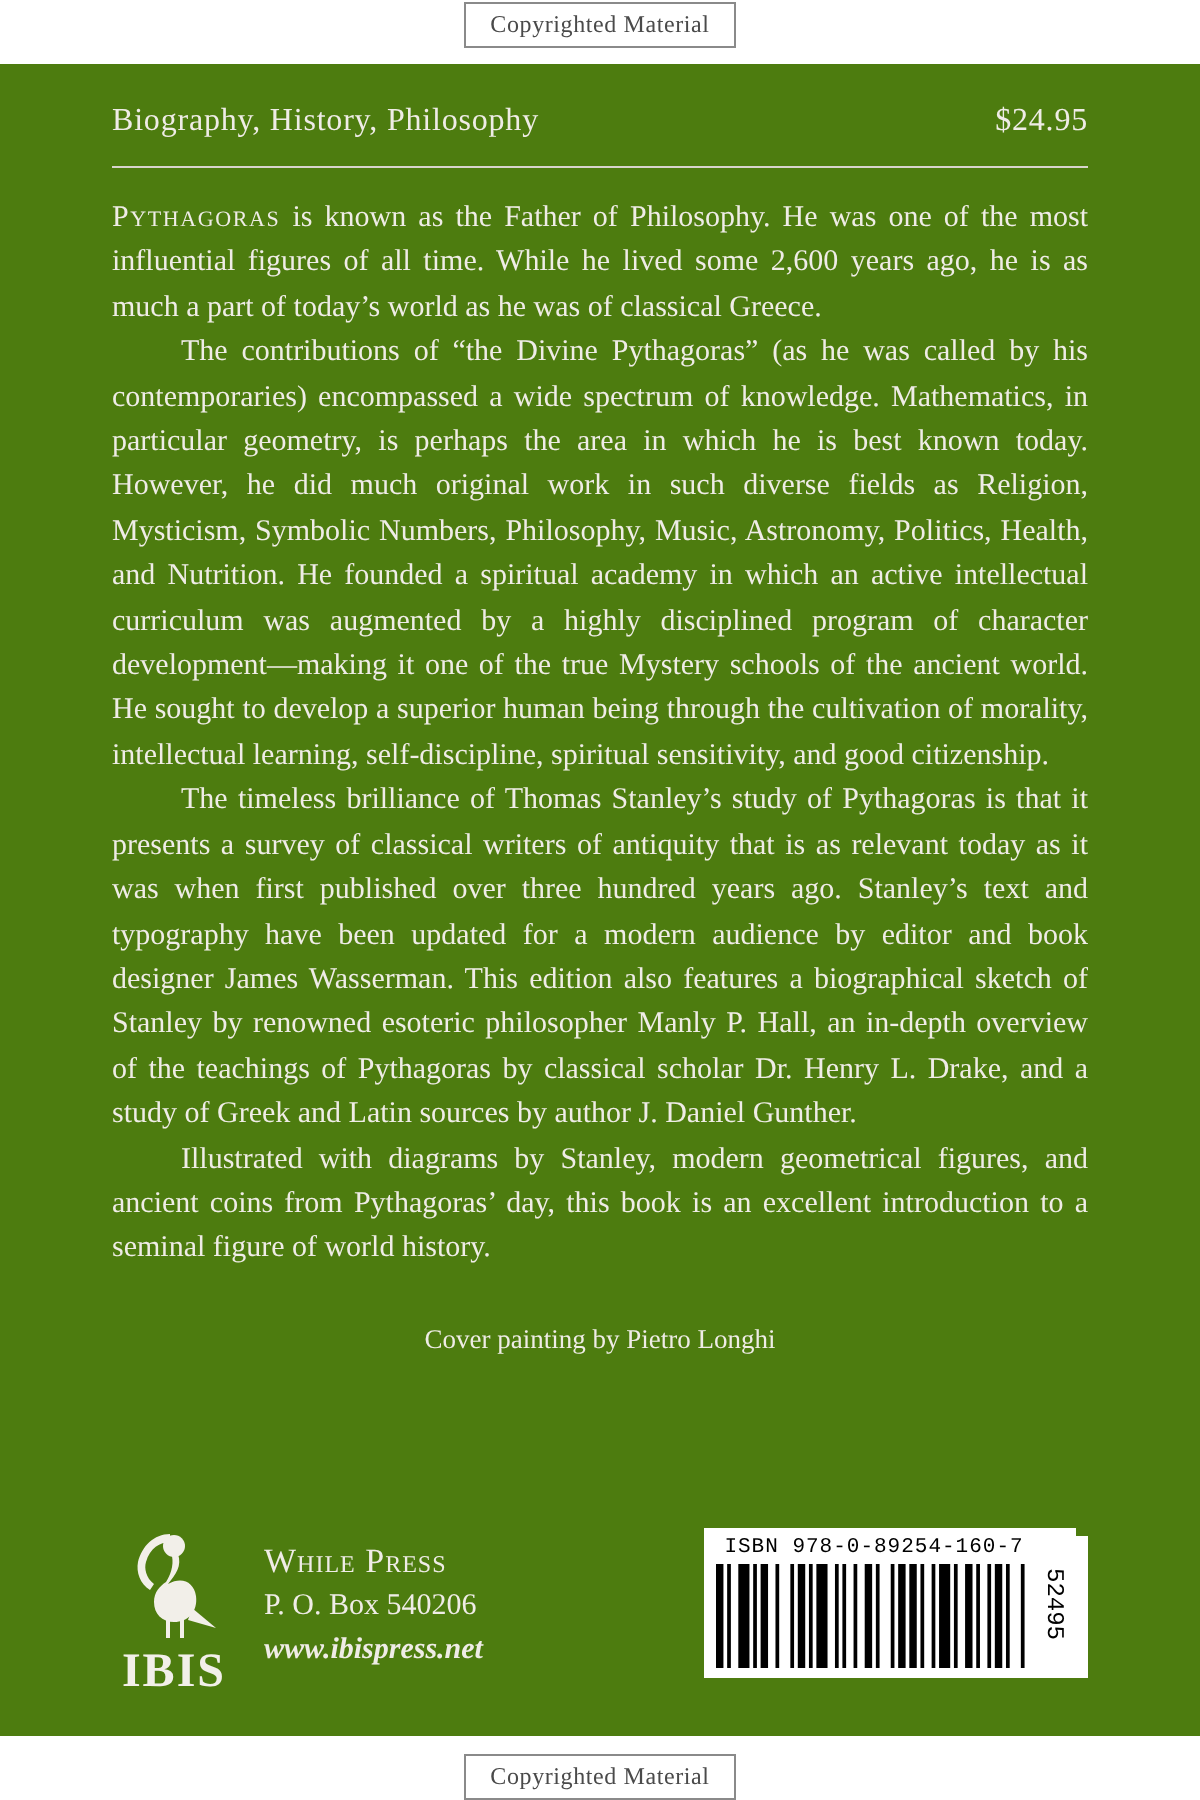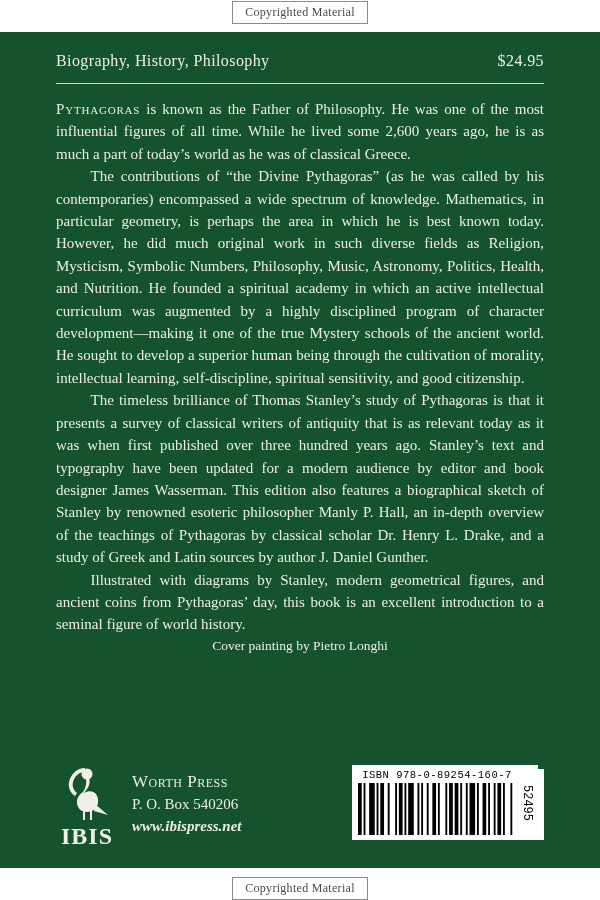--- a/index.html
+++ b/index.html
@@ -14,34 +14,34 @@
   }
   .copyright-strip.top{top:0;}
   .copyright-strip.bottom{bottom:0;}
   .copyright-box{
     border:1px solid #8a8a8a;color:#4a4a4a;background:#fff;
     font-size:12px;padding:3px 12px;letter-spacing:.3px;
     font-family:"Liberation Serif", serif;
   }
   .cover{
     position:absolute;top:32px;bottom:32px;left:0;right:0;
-    background:#14532d;color:#efece6;
+    background:#4d7c0f;color:#efece6;
     padding:20px 56px 12px;box-sizing:border-box;
     display:flex;flex-direction:column;
   }
   .header-row{
     display:flex;justify-content:space-between;align-items:baseline;
     font-size:16px;letter-spacing:.4px;
   }
   .rule{border:none;border-top:1px solid #d8d4cd;margin:13px 0 0;width:100%;}
   .body-text{margin-top:14px;font-size:15px;line-height:22.4px;text-align:justify;}
   .para{margin:0;}
   .para + .para{text-indent:2.3em;}
   .lead-word{font-variant:small-caps;letter-spacing:.8px;}
-  .credits{text-align:center;font-size:13.5px;line-height:19px;font-family:Liberation Serif, serif;}
+  .credits{margin-top:24px;text-align:center;font-size:13.5px;line-height:19px;font-family:Liberation Serif, serif;}
   .bottom-row{
     margin-top:auto;margin-bottom:6px;
     display:flex;align-items:flex-start;
   }
   .logo-col{width:62px;display:flex;flex-direction:column;align-items:center;margin-top:2px;}
   .logo-word{
     font-size:24px;font-weight:bold;letter-spacing:1px;margin-top:-2px;
     font-family:"Liberation Serif", serif;color:#f2efe9;
   }
   .publisher-col{margin-left:14px;flex:1;font-size:15px;line-height:22px;padding-top:6px;}
@@ -108,21 +108,21 @@
             <path d="M32 38 L44 48 L30 44 Z"></path>
             <rect x="19" y="44" width="2" height="9"></rect>
             <rect x="26" y="44" width="2" height="9"></rect>
           </g>
         </svg>
       </span>
       <span class="logo-word">IBIS</span>
     </div>
 
     <div class="publisher-col">
-      <div class="publisher-name">Worth Press</div>
+      <div class="publisher-name">While Press</div>
       <div>P. O. Box 540206</div>
       <div class="publisher-site">www.ibispress.net</div>
     </div>
 
     <div class="barcode-col">
       <div class="barcode-box">
         <div class="barcode-main">
           <div class="isbn-label">ISBN 978-0-89254-160-7</div>
           <svg class="bars" id="barcode-svg" viewBox="0 0 158 52" preserveAspectRatio="none">
               <rect x="0" y="0" width="3.7176470588235295" height="52" fill="#000"></rect>

